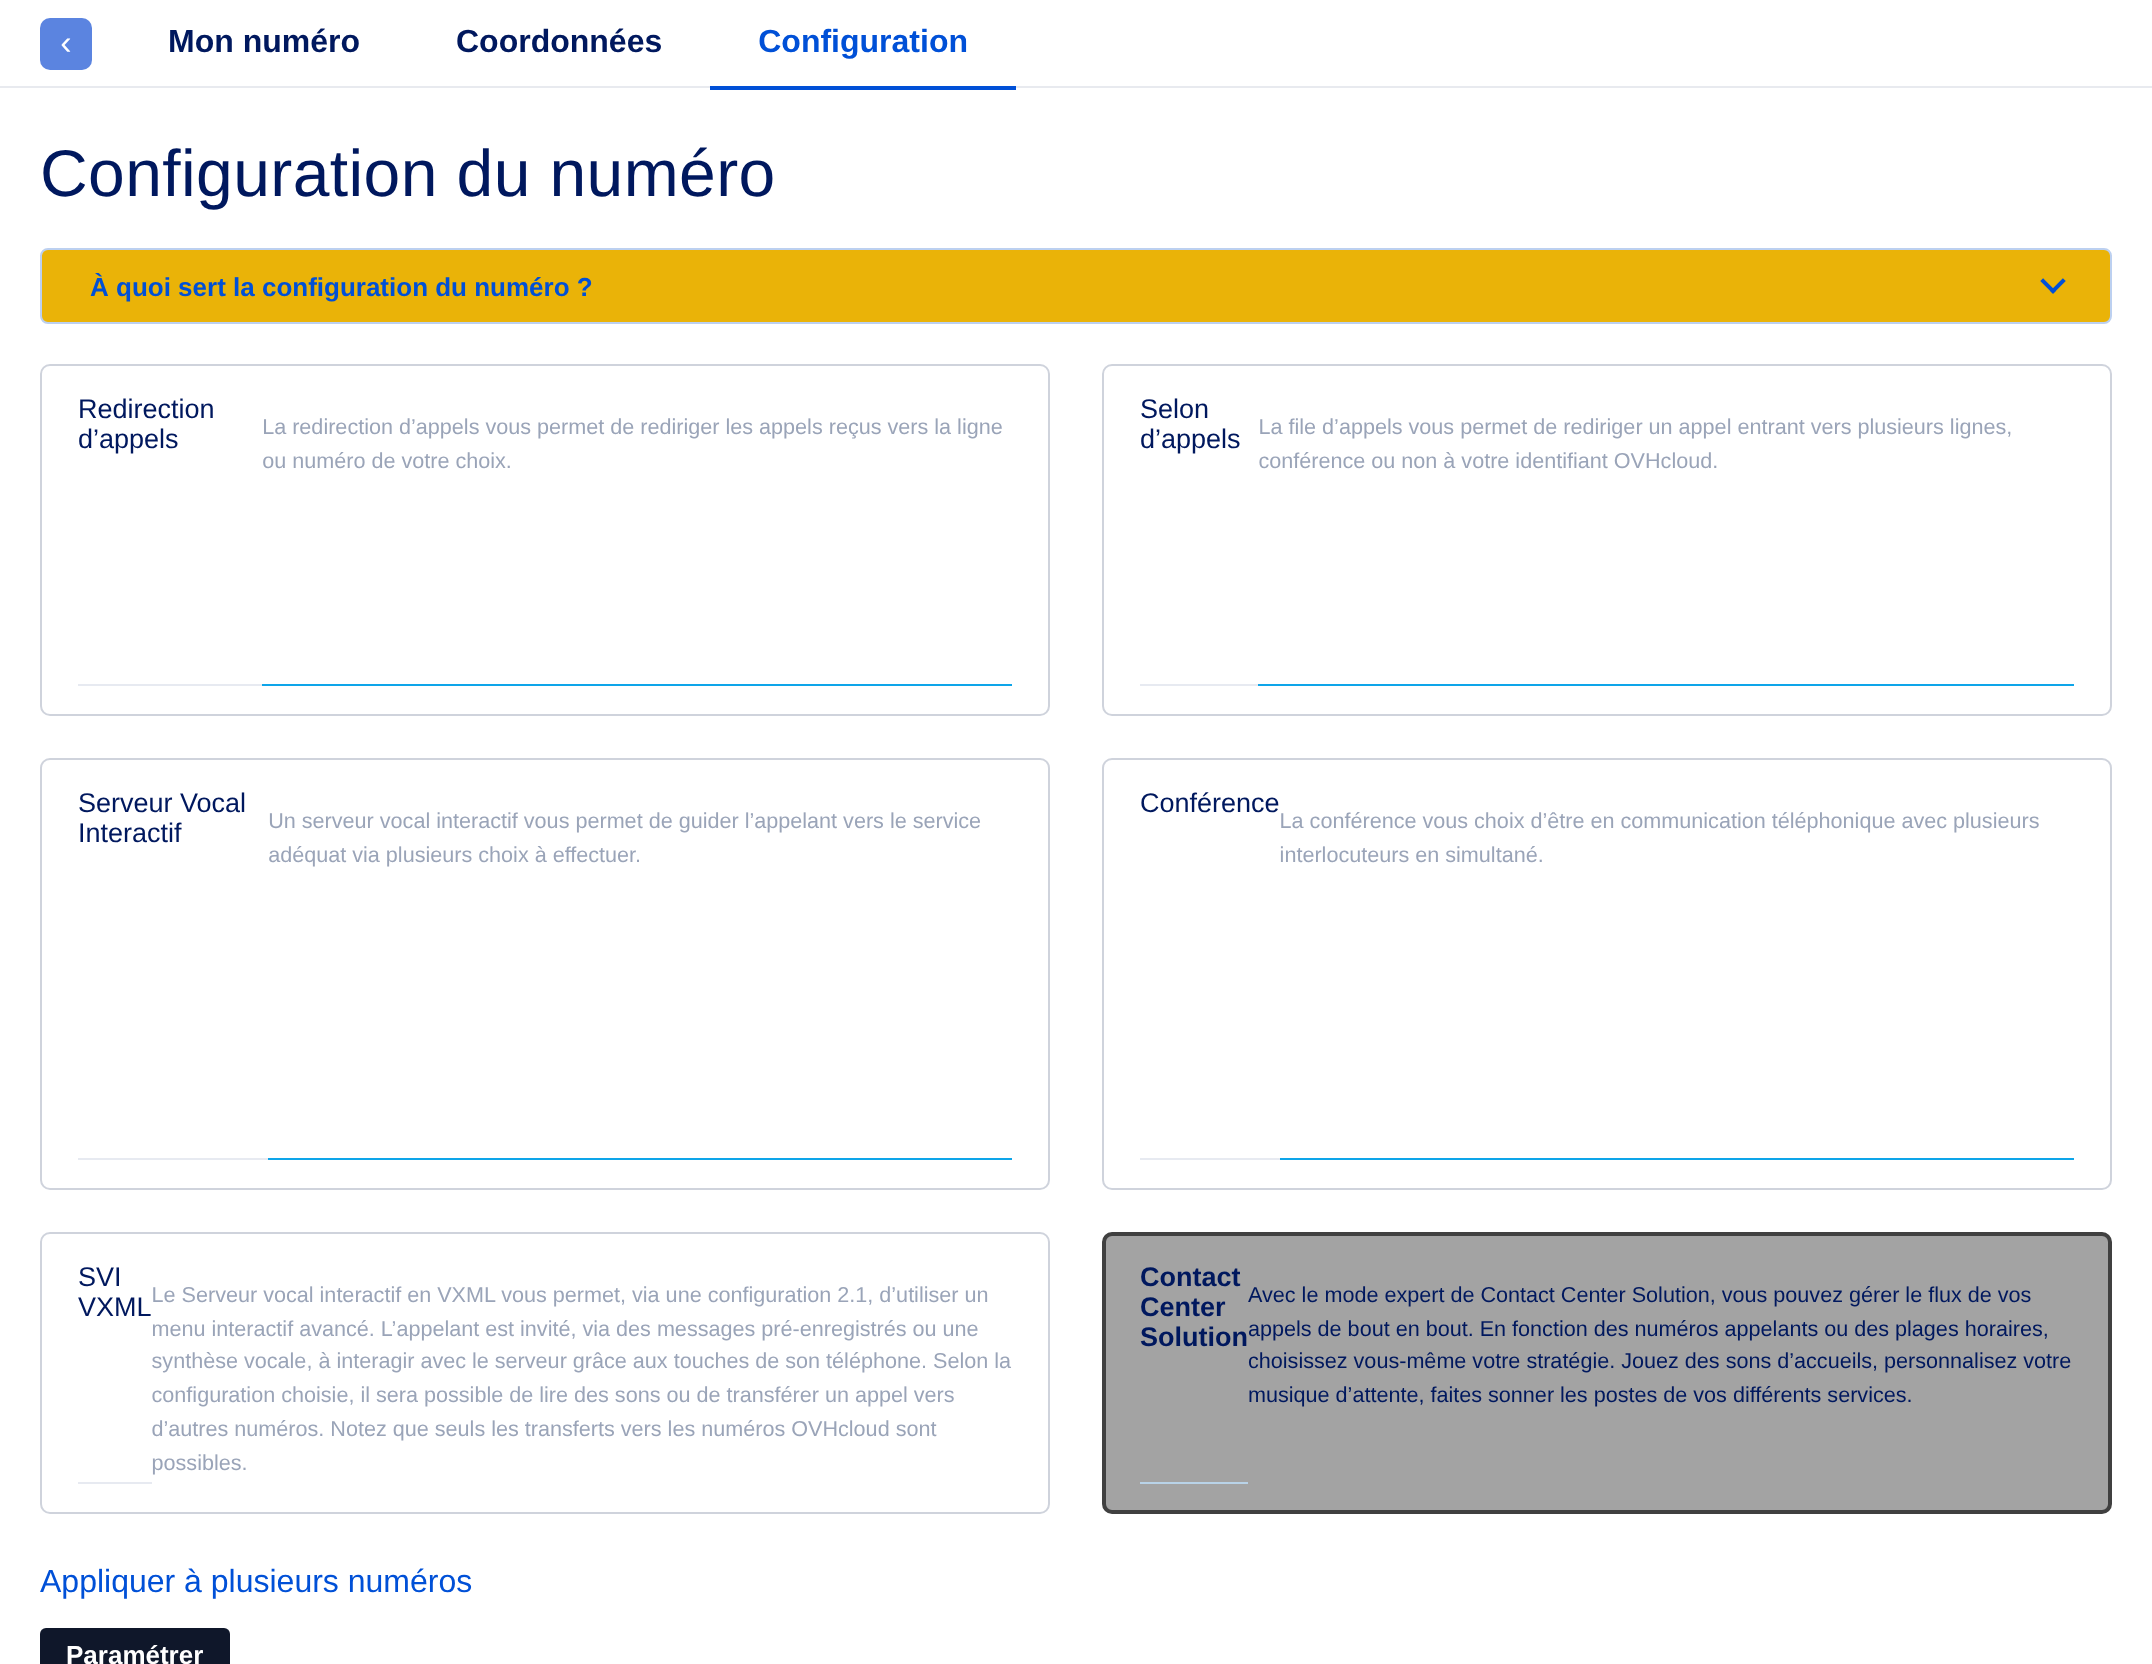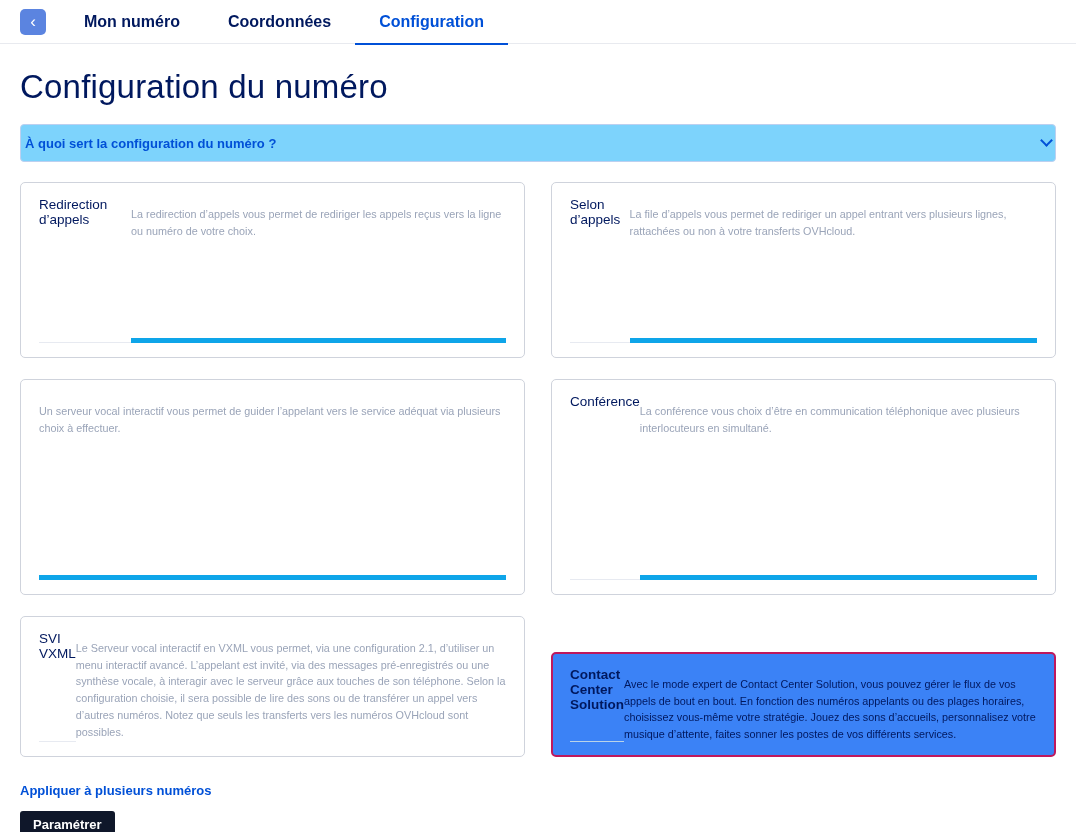--- a/index.html
+++ b/index.html
@@ -43,23 +43,23 @@
   
   .content { padding:10px 20px 0 20px; }
   h1 {
     font-size:33px; font-weight:500; color:#00185e;
     margin:14px 0 18px 0; letter-spacing:.2px;
   }
   .accordion {
     border:1px solid #bcd0f0; border-radius:4px;
     height:38px;
     display:flex; align-items:center; justify-content:space-between;
-    padding:0 4px;
+    padding:0 24px;
     color:#0050d7; font-weight:700; font-size:13px;
-    cursor:pointer; margin-bottom:20px; background:#7dd3fc;
+    cursor:pointer; margin-bottom:20px; background:#eab308;
   }
   .chev-down {
     width:9px; height:9px;
     border-right:2px solid #0050d7; border-bottom:2px solid #0050d7;
     transform:rotate(45deg); margin-top:-5px;
   }
   
   .grid {
     display:grid;
     grid-template-columns:1fr 1fr;
@@ -73,42 +73,41 @@
     background:#fff; cursor:pointer;
   }
   .card-title {
     font-size:13.5px; font-weight:500; color:#00185e;
     padding-bottom:10px;
     border-bottom:1px solid #e7eaf1;
   }
   .card-desc {
     font-size:10.8px; color:#9aa4b8; line-height:1.55;
     padding:9px 0 10px 0;
-    border-bottom:5px solid #0ea5e9;
+    border-bottom:1px solid #0ea5e9;
   }
   .card.noillus .card-desc { border-bottom:none; }
   .illus {
     flex:1; display:flex; align-items:center; justify-content:center;
     overflow:hidden;
   }
   .illus svg { max-width:100%; max-height:100%; }
   svg text { font-family:"Liberation Sans", sans-serif; }
   .card.selected {
-    background:#3b82f6;
-    border:2px solid #be185d;
+    background:#a3a3a3;
+    border:2px solid #404040;
     padding:13px 17px;
-    margin-top:36px;
   }
   .card.selected .card-title { font-weight:700; border-color:#b9d3e8; }
   .card.selected .card-desc { color:#00185e; border-bottom:none; }
   
   .apply-link {
     display:inline-block;
     margin:26px 0 13px 0;
-    color:#0050d7; font-weight:700; font-size:13px;
+    color:#0050d7; font-weight:400; font-size:16px;
     text-decoration:none; cursor:pointer;
   }
   .param-btn {
     display:block;
     background:#0f172a; color:#fff;
     border:none; border-radius:3px;
     font-size:13px; font-weight:600;
     padding:6px 13px; cursor:pointer;
     font-family:"Liberation Sans", sans-serif;
   }
@@ -155,21 +154,21 @@
             <path d="M217 8 l-8 11" stroke-width="5.5"></path>
             <path d="M210 91 c1-20 12-30 28-30 14 0 26 9 28 28"></path>
             <path d="M213 33 c-5 9 0 18 8 22 l10 4"></path>
           </g>
         </svg>
       </div>
     </div>
 
     <div class="card">
       <div class="card-title">Selon d’appels</div>
-      <p class="card-desc">La file d’appels vous permet de rediriger un appel entrant vers plusieurs lignes, rattachées ou non à votre transferts OVHcloud.</p>
+      <p class="card-desc">La file d’appels vous permet de rediriger un appel entrant vers plusieurs lignes, conférence ou non à votre identifiant OVHcloud.</p>
       <div class="illus">
         <svg viewBox="0 0 314 74" width="293" height="69">
           <defs>
             <marker id="ar2" viewBox="0 0 10 10" refX="7" refY="5" markerWidth="7" markerHeight="7" orient="auto">
               <path d="M1 1 L7 5 L1 9" fill="none" stroke="#00185e" stroke-width="1.8"></path>
             </marker>
           </defs>
           <rect x="3" y="24" width="114" height="27" rx="13.5" fill="none" stroke="#00185e" stroke-width="2.6"></rect>
           <text x="60" y="42" text-anchor="middle" font-size="12.5" font-weight="bold" fill="#00185e">01 00 00 00 00</text>
           <g fill="none" stroke="#00185e" stroke-width="2">
@@ -190,20 +189,21 @@
           <path d="M272 31 l7 7 l-7 7" fill="none" stroke="#c3c9d4" stroke-width="2"></path>
           <g fill="none" stroke="#c3c9d4" stroke-width="2.3">
             <circle cx="296" cy="25" r="10"></circle>
             <path d="M282 57 c0-10 6-15 14-15 s14 5 14 15"></path>
           </g>
         </svg>
       </div>
     </div>
 
     <div class="card">
+      <div class="card-title">Serveur Vocal Interactif</div>
       <p class="card-desc">Un serveur vocal interactif vous permet de guider l’appelant vers le service adéquat via plusieurs choix à effectuer.</p>
       <div class="illus">
         <svg viewBox="0 0 305 112" width="283" height="104">
           <defs>
             <marker id="ar3" viewBox="0 0 10 10" refX="7" refY="5" markerWidth="7" markerHeight="7" orient="auto">
               <path d="M1 1 L7 5 L1 9" fill="none" stroke="#00185e" stroke-width="1.8"></path>
             </marker>
           </defs>
           <rect x="3" y="43" width="114" height="27" rx="13.5" fill="none" stroke="#00185e" stroke-width="2.6"></rect>
           <text x="60" y="61" text-anchor="middle" font-size="12.5" font-weight="bold" fill="#00185e">01 00 00 00 00</text>

